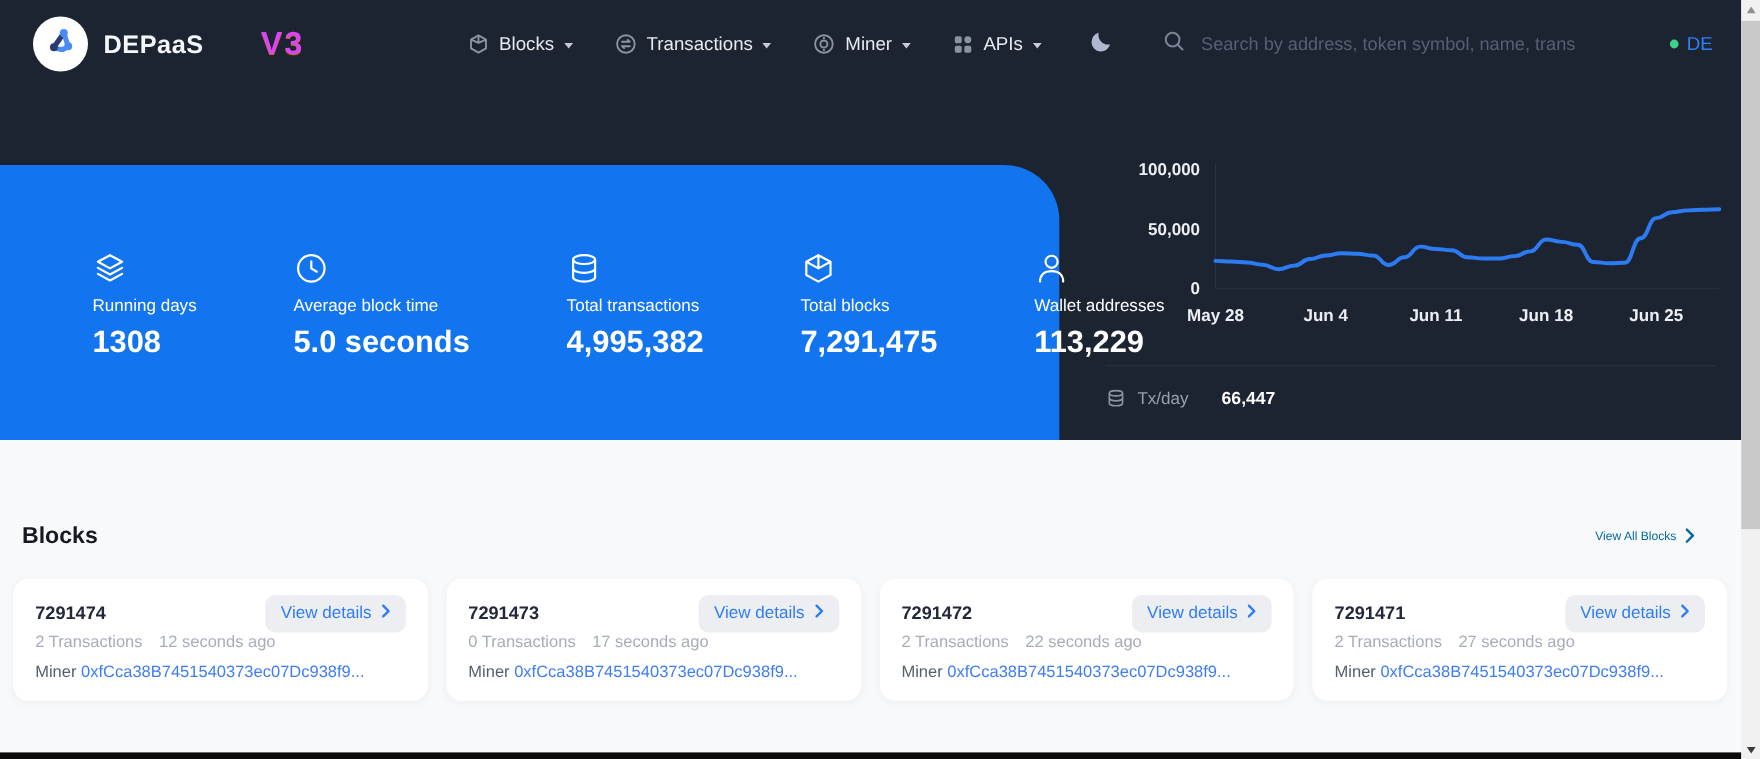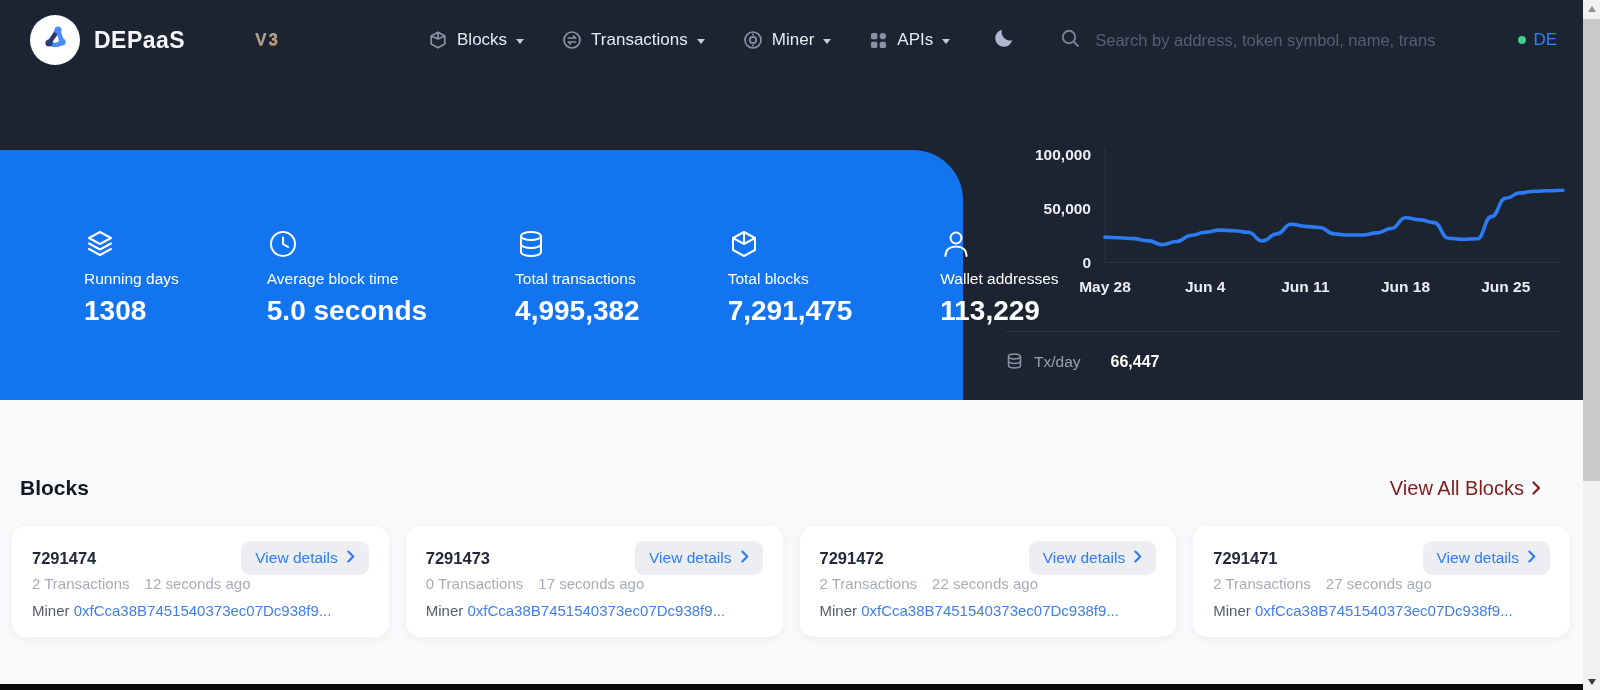--- a/index.html
+++ b/index.html
@@ -5,21 +5,21 @@
   * { margin:0; padding:0; box-sizing:border-box; }
   html,body { width:1600px; height:690px; overflow:hidden; }
   body { font-family:"Liberation Sans", sans-serif; background:#f8f9fb; position:relative; }
 
   .content { position:absolute; left:0; top:0; width:1583px; height:690px; }
 
   
   .nav { height:80px; background:#1c2431; display:flex; align-items:center; padding:0 26px 0 30px; }
   .logo-circle { width:50px; height:50px; border-radius:50%; background:#ffffff; display:flex; align-items:center; justify-content:center; flex:none; }
   .brand-name { margin-left:14px; font-size:23px; font-weight:700; color:#f5f7fa; letter-spacing:.5px; }
-  .brand-version { margin-left:70px; font-size:17px; font-weight:800; color:#a3a3a3; letter-spacing:2px;
+  .brand-version { margin-left:52px; font-size:29px; font-weight:800; color:#d946ef; letter-spacing:2px;
                    text-shadow:0 1px 0 #b96f15; }
   .nav-menu { margin-left:148px; display:flex; align-items:center; gap:38px; }
   .nav-item { display:flex; align-items:center; gap:9px; cursor:pointer; }
   .nav-item .nicon { color:#8b93a3; display:flex; }
   .nav-item .nlabel { color:#e7eaef; font-size:17px; }
   .caret { width:0; height:0; border-left:4.5px solid transparent; border-right:4.5px solid transparent;
            border-top:5px solid #c7ccd6; margin-top:2px; }
   .moon-btn { margin-left:42px; display:flex; cursor:pointer; }
   .searchbar { margin-left:44px; display:flex; align-items:center; gap:14px; flex:1; }
   .searchbar input { background:transparent; border:none; outline:none; color:#cfd5e0; font-size:16.5px; width:340px;
@@ -44,21 +44,21 @@
   .chart-divider { border-top:1px solid #2b3342; margin-top:22px; width:555px; }
   .txday-row { display:flex; align-items:center; margin-top:20px; }
   .txday-row .cicon { color:#8b93a3; display:flex; margin-right:10px; }
   .txday-label { color:#99a1b0; font-size:15.5px; }
   .txday-value { color:#ffffff; font-size:16px; font-weight:700; margin-left:30px; }
 
   
   .blocks-section { background:#f8f9fb; padding-top:76px; }
   .blocks-head { display:flex; align-items:center; justify-content:space-between; padding:0 42px 0 20px; }
   .blocks-title { font-size:21px; font-weight:700; color:#141923; }
-  .view-all { display:flex; align-items:center; gap:8px; color:#7f1d1d; font-size:20px; cursor:pointer;text-align:right; }
+  .view-all { display:flex; align-items:center; gap:8px; color:#0369a1; font-size:11px; cursor:pointer;text-align:right; }
   .cards { display:flex; gap:17px; margin:26px 13px 0 12px; }
   .card { flex:1; background:#ffffff; border-radius:14px; padding:15px 20px 18px 20px;
           box-shadow:0 2px 8px rgba(25,35,60,.05); }
   .card-top { display:flex; align-items:center; justify-content:space-between; }
   .block-number { font-size:16.5px; font-weight:700; color:#23293a; }
   .view-details { display:flex; align-items:center; gap:9px; background:#eceef1; border:none; border-radius:9px;
                   padding:8px 14px; color:#2e7cf6; font-size:15.5px; cursor:pointer;
                   font-family:"Liberation Sans", sans-serif; }
   .card-meta { display:flex; gap:15px; color:#a6adb8; font-size:15px; }
   .card-miner { margin-top:10px; font-size:15px; color:#555e6b; white-space:nowrap; overflow:hidden; }

